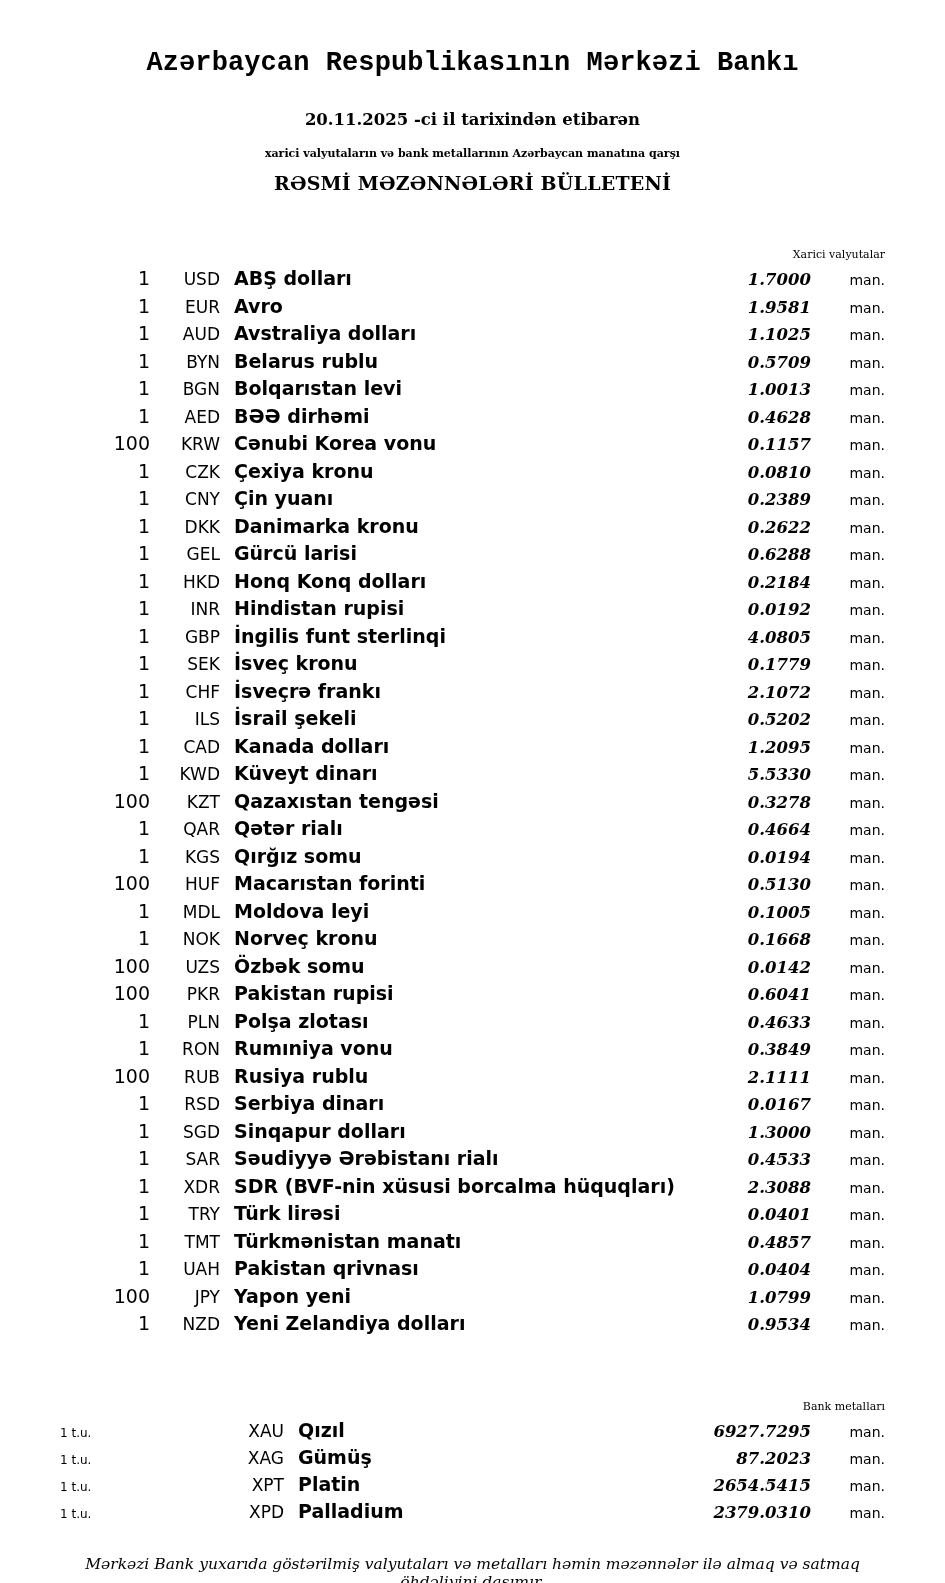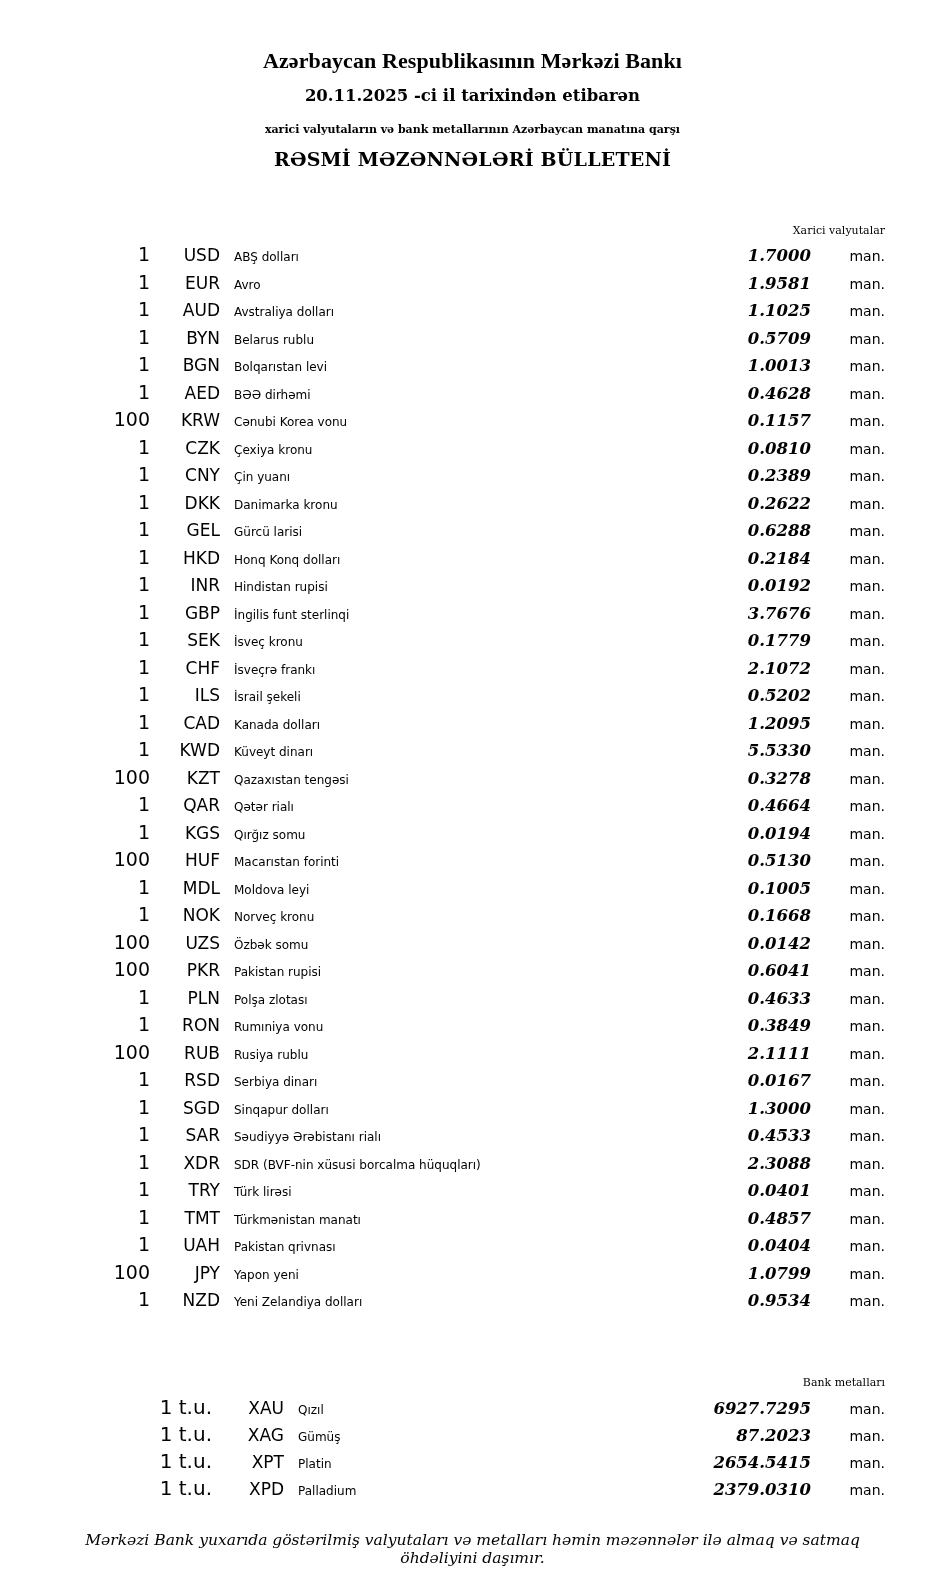--- a/index.html
+++ b/index.html
@@ -18,25 +18,25 @@
     width: 945px;
     min-height: 1583px;
     box-sizing: border-box;
     padding: 48px 60px 10px 60px;
     position: relative;
   }
   .header {
     text-align: center;
   }
   .title-main {
-    font-family: Liberation Serif, serif;
-    font-weight: bold;
-    font-size: 22px;
+    font-family: Liberation Mono, monospace;
+    font-weight: bold;
+    font-size: 27px;
     letter-spacing: 0.1px;
-    margin: 0 0 12px 0;
+    margin: 0 0 32px 0;
   }
   .title-date {
     font-family: "DejaVu Serif", serif;
     font-weight: bold;
     font-size: 16.5px;
     margin: 0 0 18px 0;
   }
   .title-sub {
     font-family: "DejaVu Serif", serif;
     font-weight: bold;
@@ -76,43 +76,44 @@
     font-size: 19px;
     padding-right: 8px !important;
   }
   .col-code {
     width: 62px;
     text-align: right;
     font-size: 17px;
     padding-right: 10px !important;
   }
   .col-name {
-    font-size: 12px;
+    font-size: 19px;
     padding-left: 4px !important;
+    font-weight: bold;
   }
   .col-value {
     width: 150px;
     text-align: right;
     font-family: "DejaVu Serif", serif;
     font-style: italic;
     font-weight: bold;
     font-size: 16.5px;
     padding-right: 12px !important;
   }
   .col-unit {
     width: 62px;
     text-align: right;
     font-size: 14px;
   }
   table.rates tr { height: 27.5px; }
   table.metals tr { height: 27px; }
   .col-qty-metal {
     width: 152px;
-    text-align: right;
-    font-size: 20px;
+    text-align: left;
+    font-size: 12px;
     padding-right: 10px !important;
   }
   .footnote {
     font-family: "DejaVu Serif", serif;
     font-style: italic;
     font-size: 15.5px;
     text-align: center;
     margin-top: 28px;
     padding-bottom: 6px;
   }
@@ -221,21 +222,21 @@
           <td class="col-qty">1</td>
           <td class="col-code">INR</td>
           <td class="col-name">Hindistan rupisi</td>
           <td class="col-value">0.0192</td>
           <td class="col-unit">man.</td>
         </tr>
         <tr>
           <td class="col-qty">1</td>
           <td class="col-code">GBP</td>
           <td class="col-name">İngilis funt sterlinqi</td>
-          <td class="col-value">3.7676</td>
+          <td class="col-value">4.0805</td>
           <td class="col-unit">man.</td>
         </tr>
         <tr>
           <td class="col-qty">1</td>
           <td class="col-code">SEK</td>
           <td class="col-name">İsveç kronu</td>
           <td class="col-value">0.1779</td>
           <td class="col-unit">man.</td>
         </tr>
         <tr>

